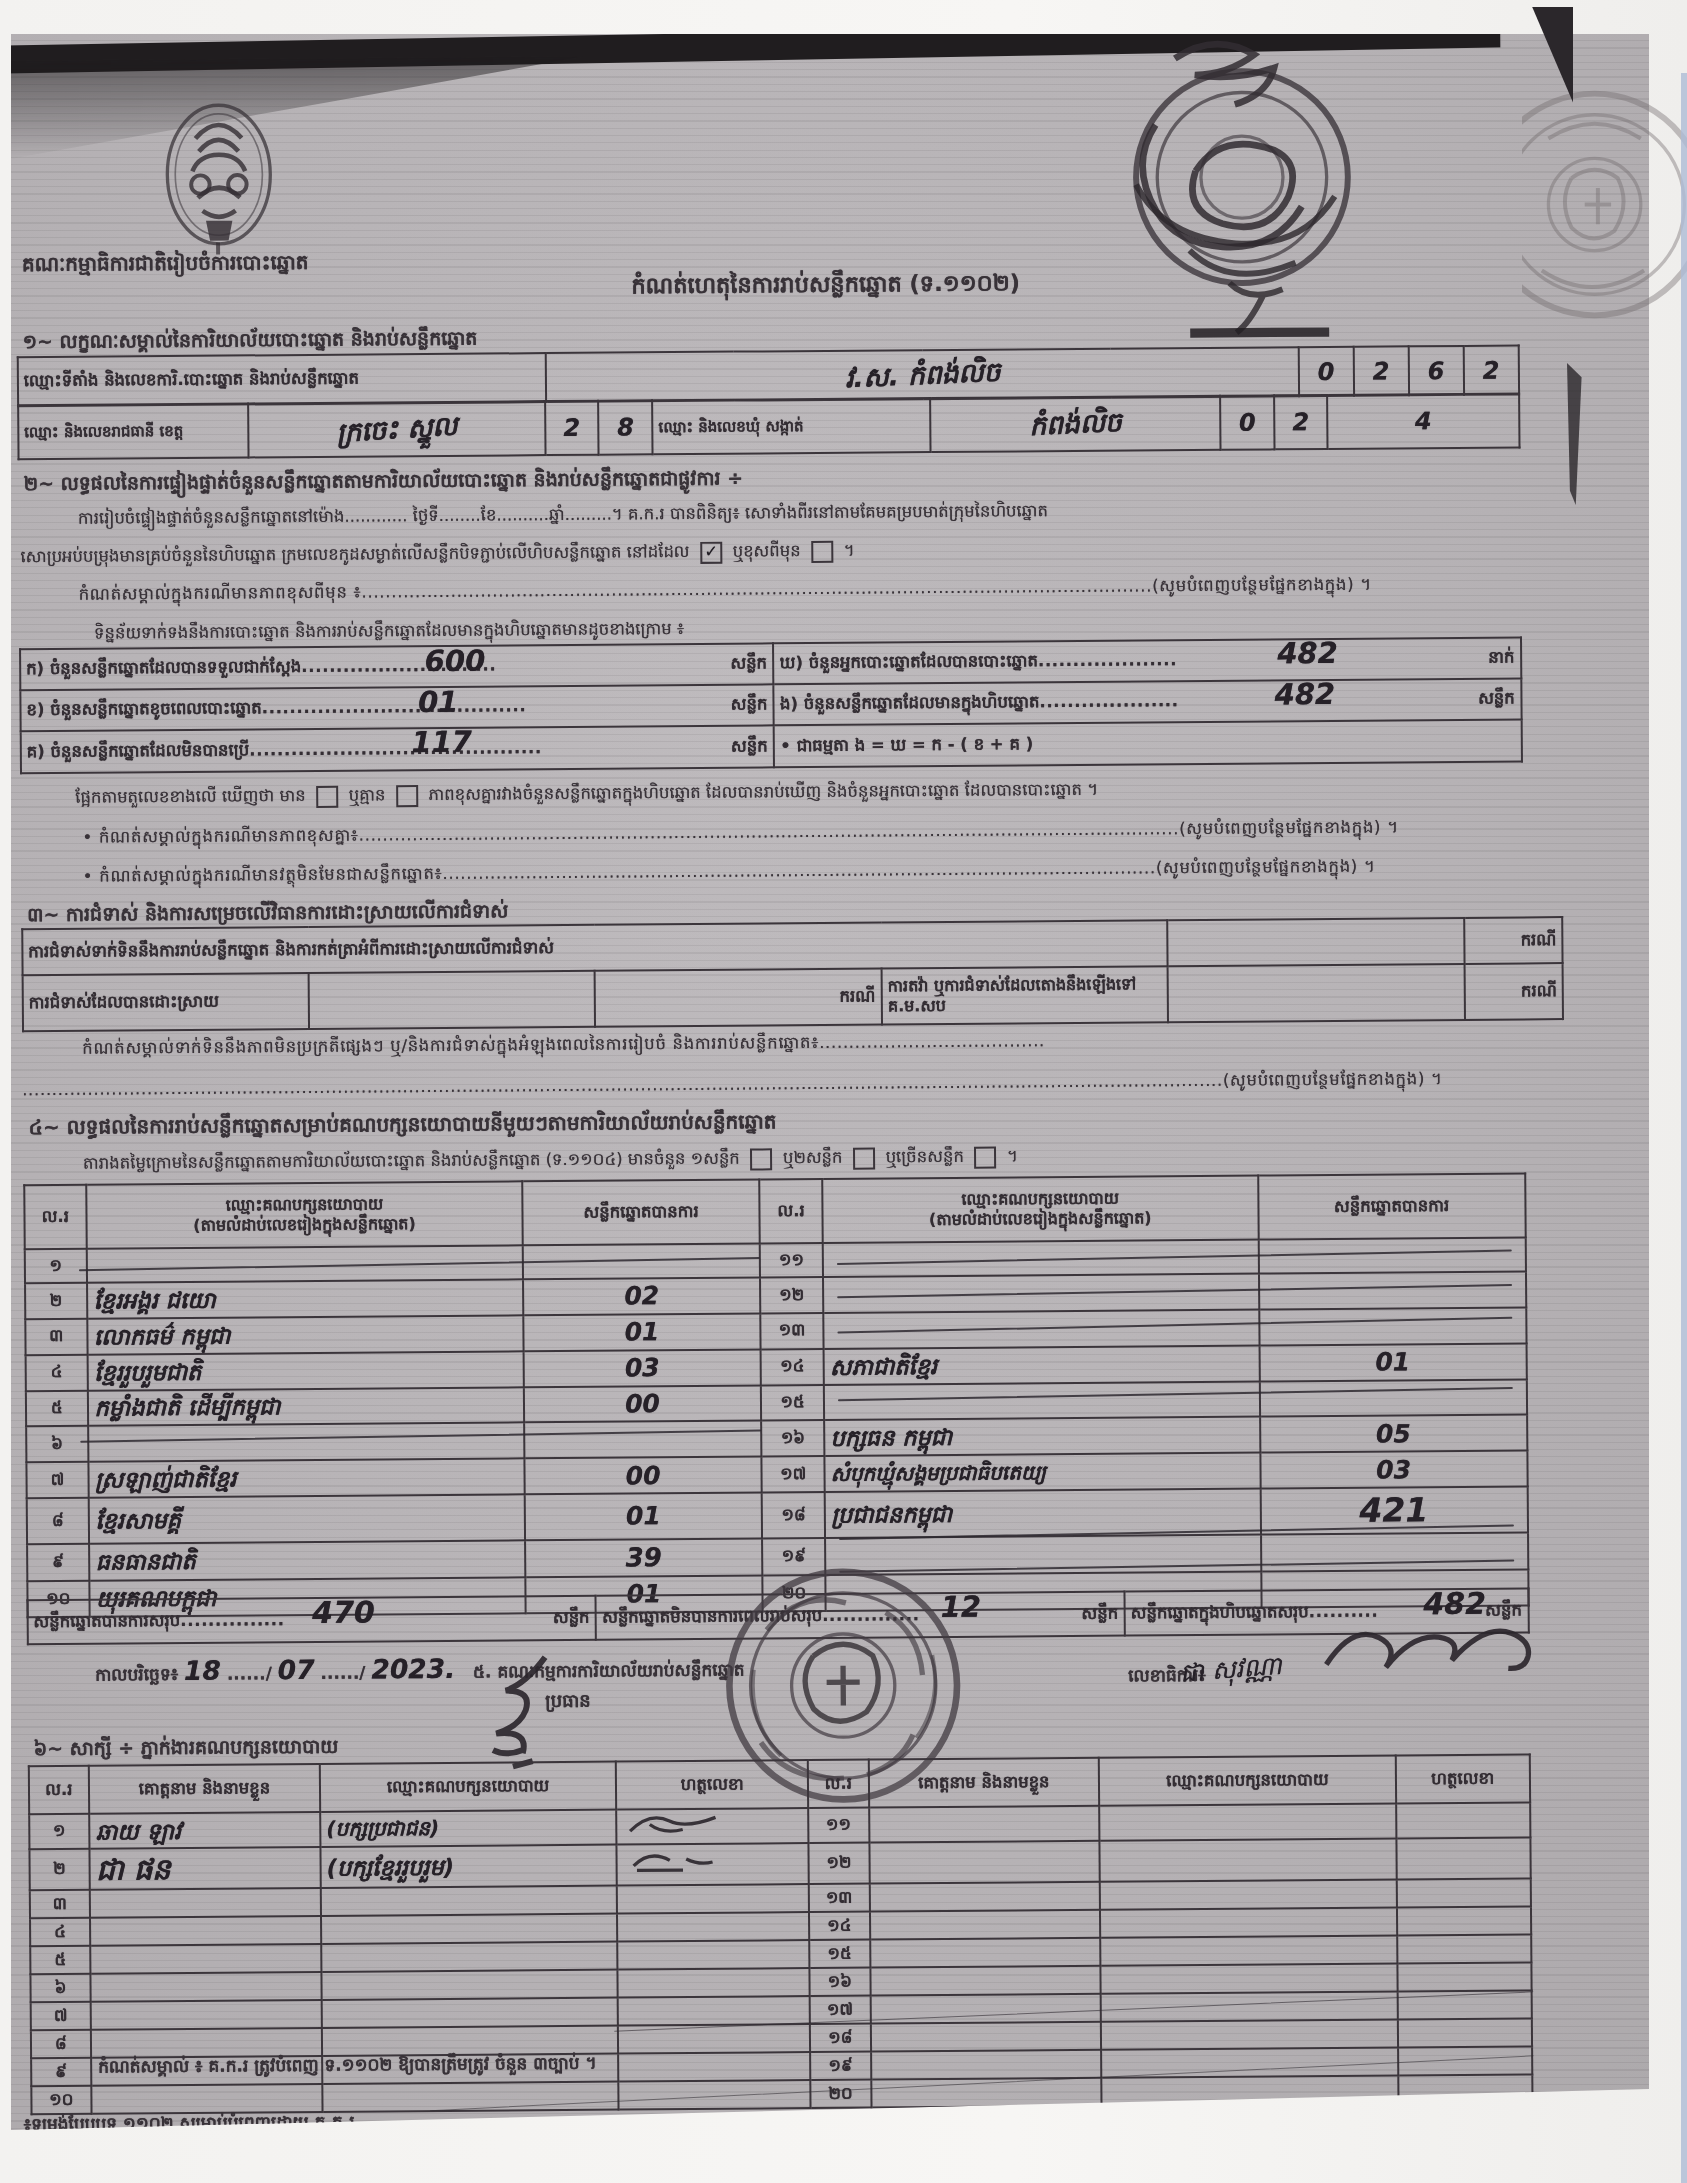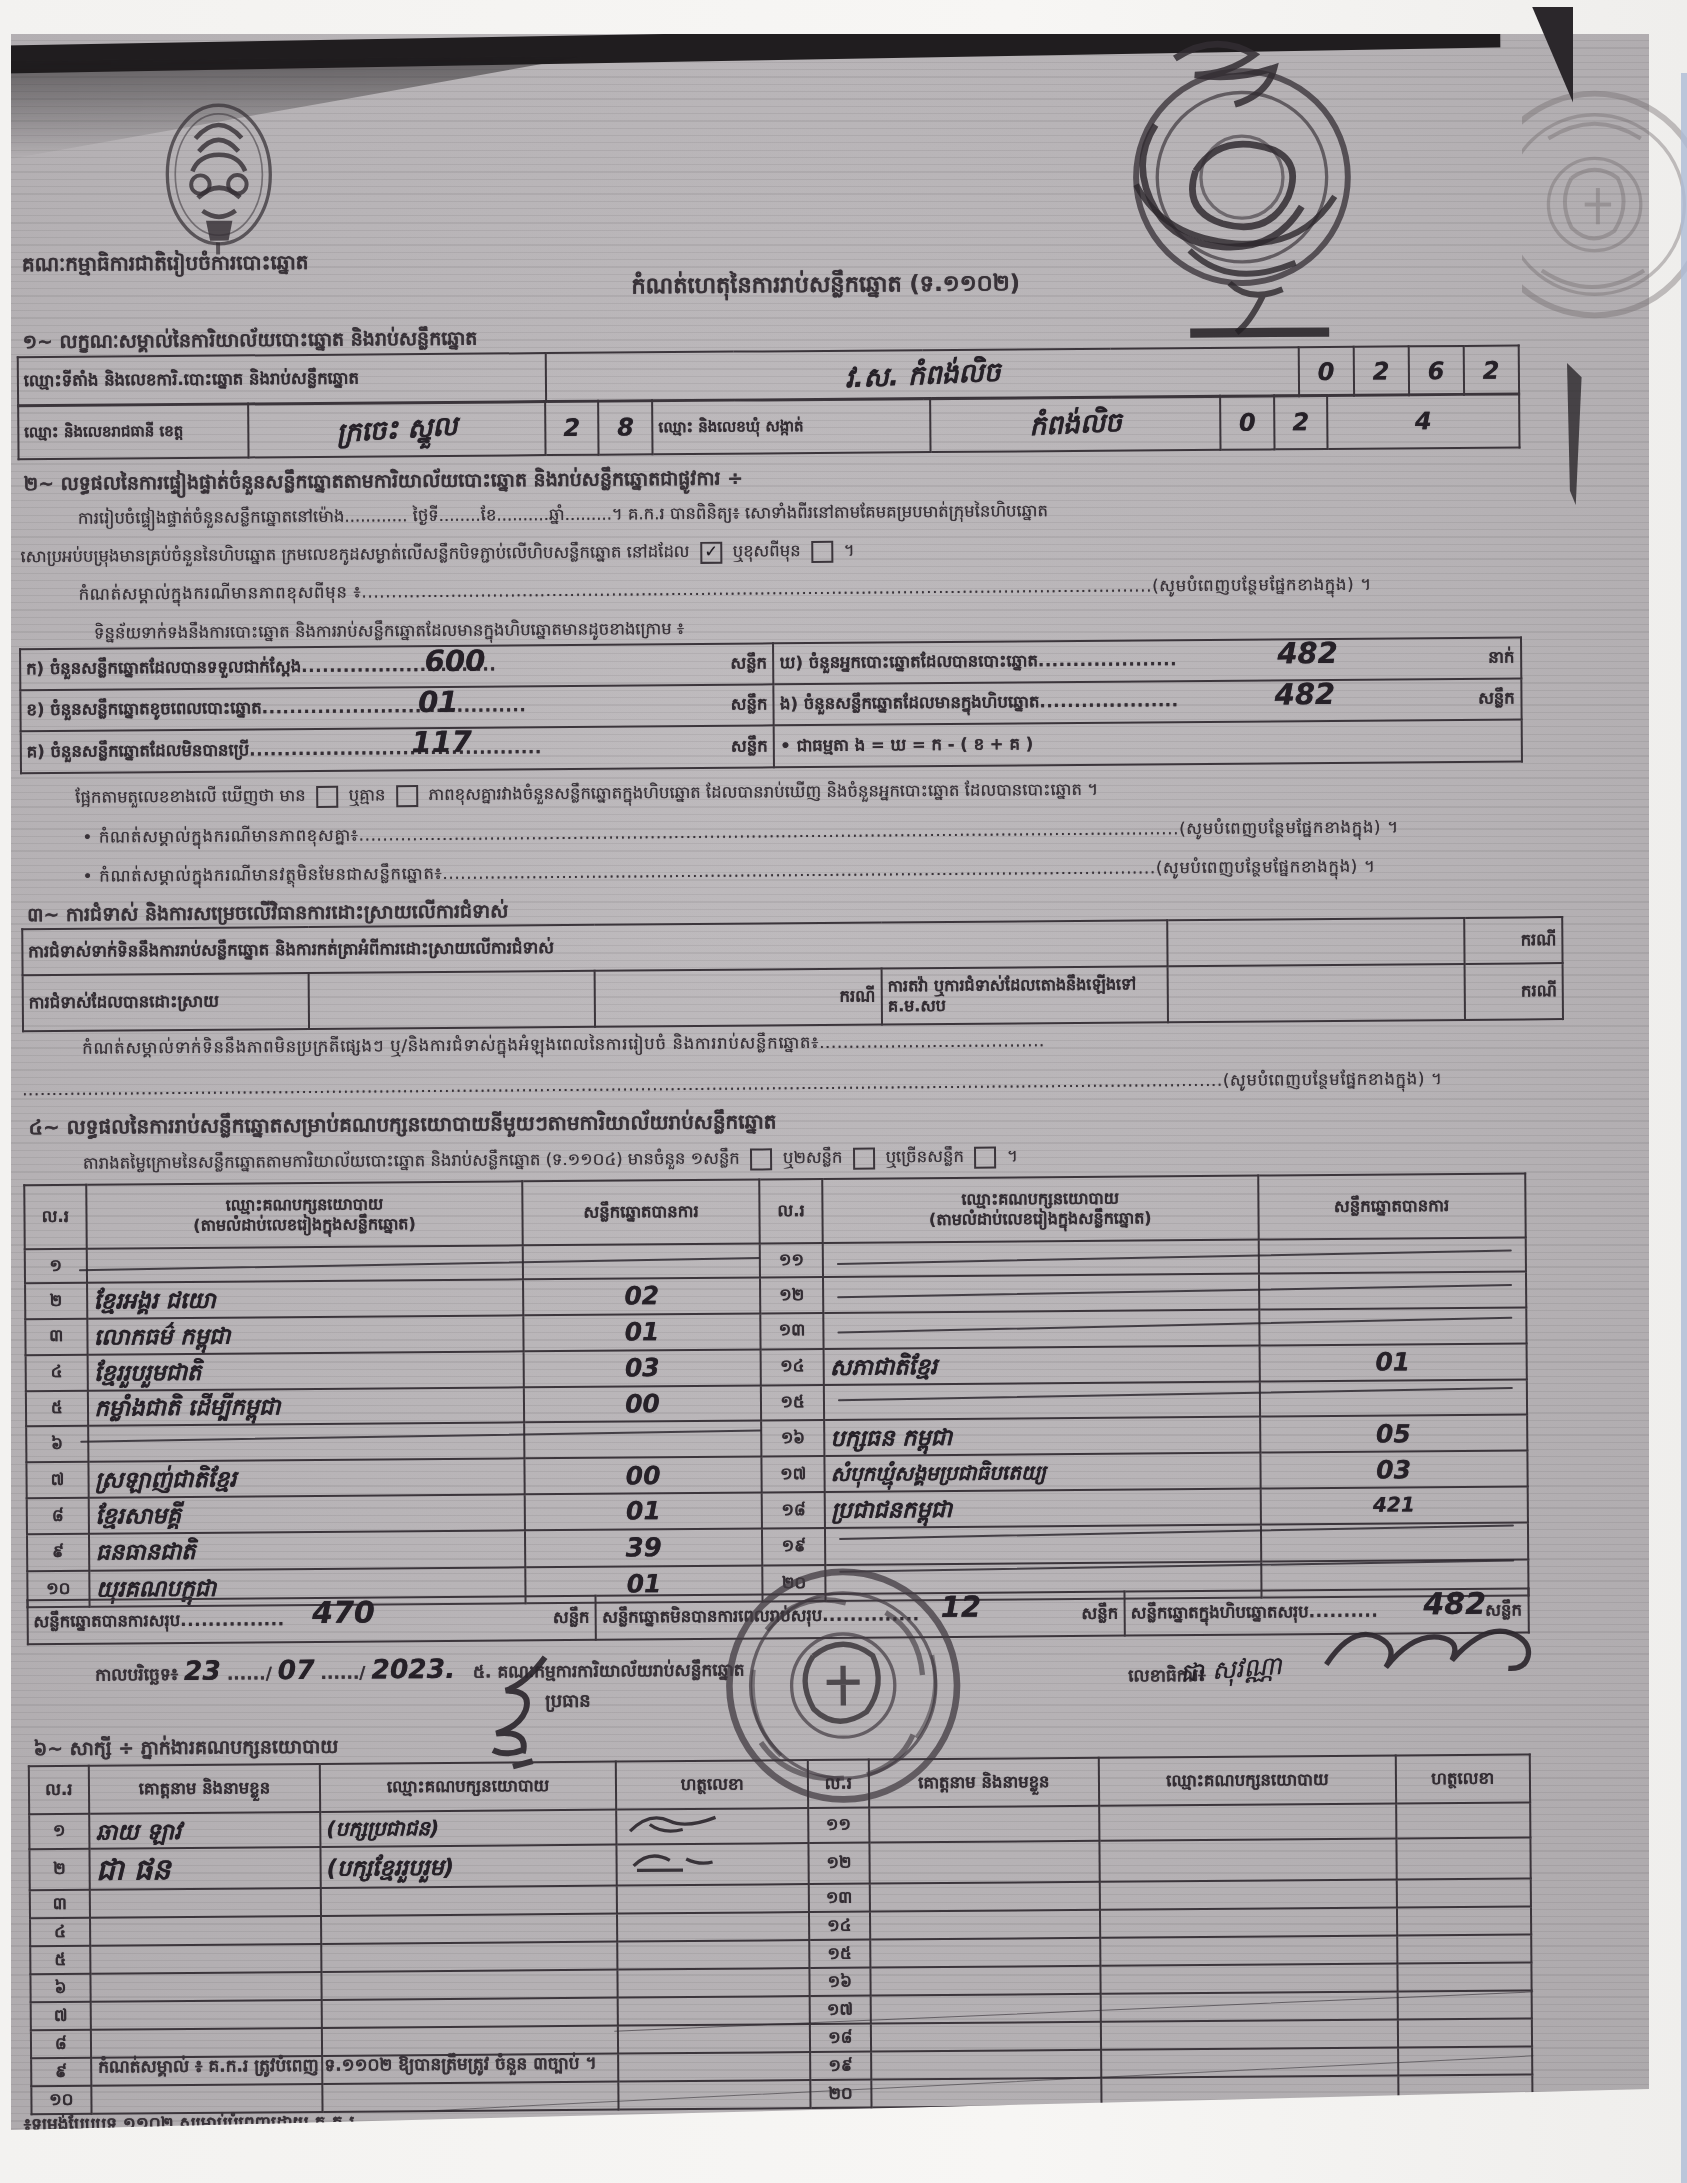--- a/index.html
+++ b/index.html
@@ -262,21 +262,21 @@
             <td style="text-align:center;">១៧</td>
             <td><span class="hw" style="font-size:20px;">សំបុកឃ្មុំសង្គមប្រជាធិបតេយ្យ</span></td>
             <td style="text-align:center;"><span class="hw" style="font-size:25px;">03</span></td>
           </tr>
     <tr style="height:34px;">
             <td style="text-align:center;">៨</td>
             <td><span class="hw" style="font-size:22.5px;">ខ្មែរសាមគ្គី</span></td>
             <td style="text-align:center;"><span class="hw" style="font-size:25px;">01</span></td>
             <td style="text-align:center;">១៨</td>
             <td><span class="hw" style="font-size:22.5px;">ប្រជាជនកម្ពុជា</span></td>
-            <td style="text-align:center;"><span class="hw" style="font-size:20px;">421</span></td>
+            <td style="text-align:center;"><span class="hw" style="font-size:33px;">421</span></td>
           </tr>
     <tr style="height:34px;">
             <td style="text-align:center;">៩</td>
             <td><span class="hw" style="font-size:22.5px;">ធនធានជាតិ</span></td>
             <td style="text-align:center;"><span class="hw" style="font-size:26px;">39</span></td>
             <td style="text-align:center;">១៩</td>
             <td><span class="hw" style="font-size:22.5px;"></span></td>
             <td style="text-align:center;"><span class="hw" style="font-size:25px;"></span></td>
           </tr>
     <tr style="height:34px;">
@@ -313,21 +313,21 @@
       <td style="position:relative;">
         <span>សន្លឹកឆ្នោតក្នុងហិបឆ្នោតសរុប</span><span class="dots">..........</span><span style="float:right;">សន្លឹក</span>
         <span class="hwnum" style="left:298px;top:-5.3px;font-size:30px;">482</span>
       </td>
     </tr>
   </tbody>
       </table>
 
   <div class="txt" style="left:79px;top:1622px;font-size:17px;font-weight:bold;">
     <span>កាលបរិច្ឆេទ៖</span>
-    <span class="hw" style="font-size:26.5px;">23</span> <span>....../</span>
+    <span class="hw" style="font-size:26.5px;">18</span> <span>....../</span>
     <span class="hw" style="font-size:26.5px;">07</span> <span>....../</span>
     <span class="hw" style="font-size:26.5px;">2023.</span>&nbsp;&nbsp;
     <span>៥. គណៈកម្មការការិយាល័យរាប់សន្លឹកឆ្នោត</span>
   </div>
   <div class="txt b" style="left:529px;top:1659px;font-size:18px;">ប្រធាន</div>
 
   <div class="stamp" style="left:397px;top:1614px;">
     <svg width="185" height="132" viewBox="0 0 280 200">
       <path d="M200 20 q-30 40 -60 50 q40 0 30 30 q-10 25 -45 35 q50 -5 40 30 M120 160 q20 10 45 0 M150 185 l30 -8" stroke="#2a252b" stroke-width="9" fill="none" opacity=".9"></path>
     </svg>

